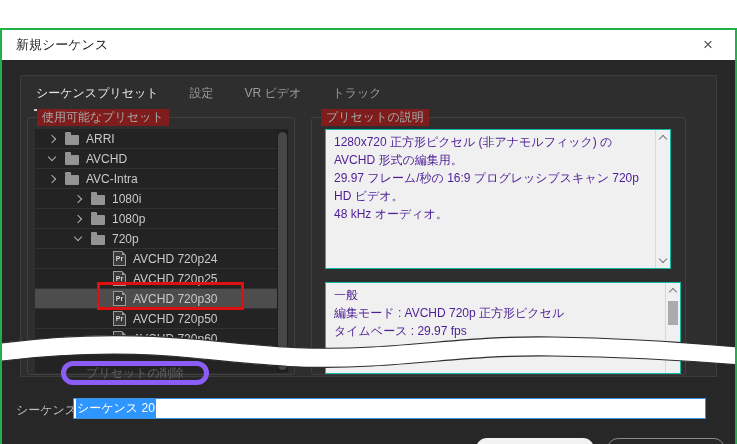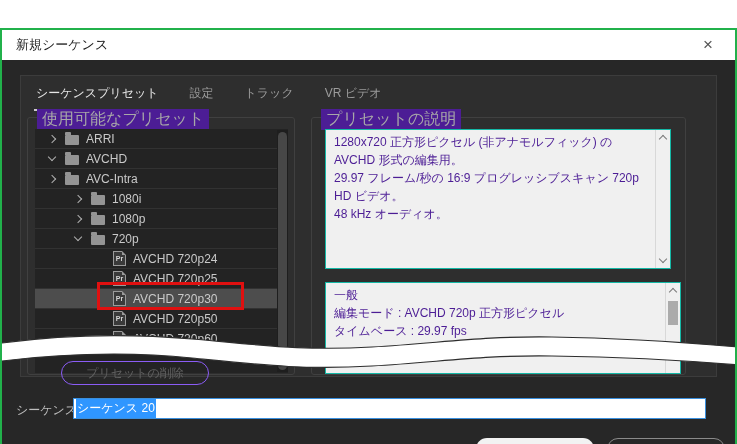--- a/index.html
+++ b/index.html
@@ -19,22 +19,22 @@
 
   
   .panel { position:absolute; left:18px; top:45px; width:697px; height:302px;
            background:#2e2e2e; border:1px solid #3c3c3c; }
 
   .tab-bar { position:absolute; left:13px; top:7px; display:flex; gap:27px; }
   .tab { font-size:12px; color:#9c9c9c; padding:2px 2px 7px 2px; white-space:nowrap; }
   .tab.active { color:#e6e6e6; border-bottom:2px solid #cccccc; }
 
   .group { position:absolute; border:1px solid #404040; border-radius:3px; }
-  .group-label { position:absolute; top:-9px; left:9px; background:#4c1d95;
-                 padding:0 5px; font-size:16px; color:#a8a8a8; white-space:nowrap; }
+  .group-label { position:absolute; top:-9px; left:9px; background:#7f1d1d;
+                 padding:0 5px; font-size:12px; color:#a8a8a8; white-space:nowrap; }
   .group-left  { left:6px;   top:41px; width:268px; height:258px; }
   .group-right { left:290px; top:41px; width:375px; height:258px; }
 
   
   .list { position:absolute; left:14px; top:53px; width:253px; height:244px;
           background:#232323; overflow:hidden; }
   .row { height:20px; display:flex; align-items:center; gap:7px;
          border-bottom:1px solid #323232; font-size:12px; color:#c9c9c9; }
   .row.lvl0 { padding-left:14px; }
   .row.lvl1 { padding-left:40px; }
@@ -72,21 +72,21 @@
   .lscroll { position:absolute; right:0; top:0; bottom:0; width:15px;
              background:#f0f0f0; border-left:1px solid #d8d8d8; }
   .lchev { position:absolute; left:4px; width:6px; height:6px;
            border-right:1.5px solid #7a7a7a; border-bottom:1.5px solid #7a7a7a; }
   .lchev.up   { top:6px;    transform:rotate(-135deg); }
   .lchev.down { bottom:6px; transform:rotate(45deg); }
   .lthumb { position:absolute; left:2px; right:2px; top:18px; height:24px; background:#ababab; }
 
   
   .del-btn { position:absolute; left:40px; top:285px; width:148px; height:24px;
-             border:1px solid #8b5cf6; border-radius:12px; background:transparent;
+             border:5px solid #8b5cf6; border-radius:12px; background:transparent;
              color:#616161; font-size:12px; display:flex; align-items:center; justify-content:center; }
 
   
   .tear { position:absolute; left:0; top:295px; width:737px; height:55px; z-index:30; pointer-events:none; }
 
   
   .seq-row { position:absolute; left:0; top:368px; width:100%; height:22px; }
   .seq-label { position:absolute; left:14px; top:4px; font-size:12px; color:#bdbdbd; white-space:nowrap; }
   .seq-input { position:absolute; left:71px; top:0; width:633px; height:21px; background:#ffffff;
                border:1px solid #3a8fdd; display:flex; align-items:center; padding-left:2px; }
@@ -106,22 +106,22 @@
   <div class="titlebar">
     <span class="title">新規シーケンス</span>
     <span class="close-btn">×</span>
   </div>
 
   <div class="panel">
 
     <div class="tab-bar">
         <div class="tab active">シーケンスプリセット</div>
         <div class="tab">設定</div>
+        <div class="tab">VR ビデオ</div>
         <div class="tab">トラック</div>
-        <div class="tab">VR ビデオ</div>
       </div>
 
     <div class="group group-left">
       <span class="group-label">使用可能なプリセット</span>
     </div>
     <div class="list">
         <div class="row lvl0">
           <span class="chev"></span>
           <span class="folder-ic"></span>
           <span>ARRI</span>

